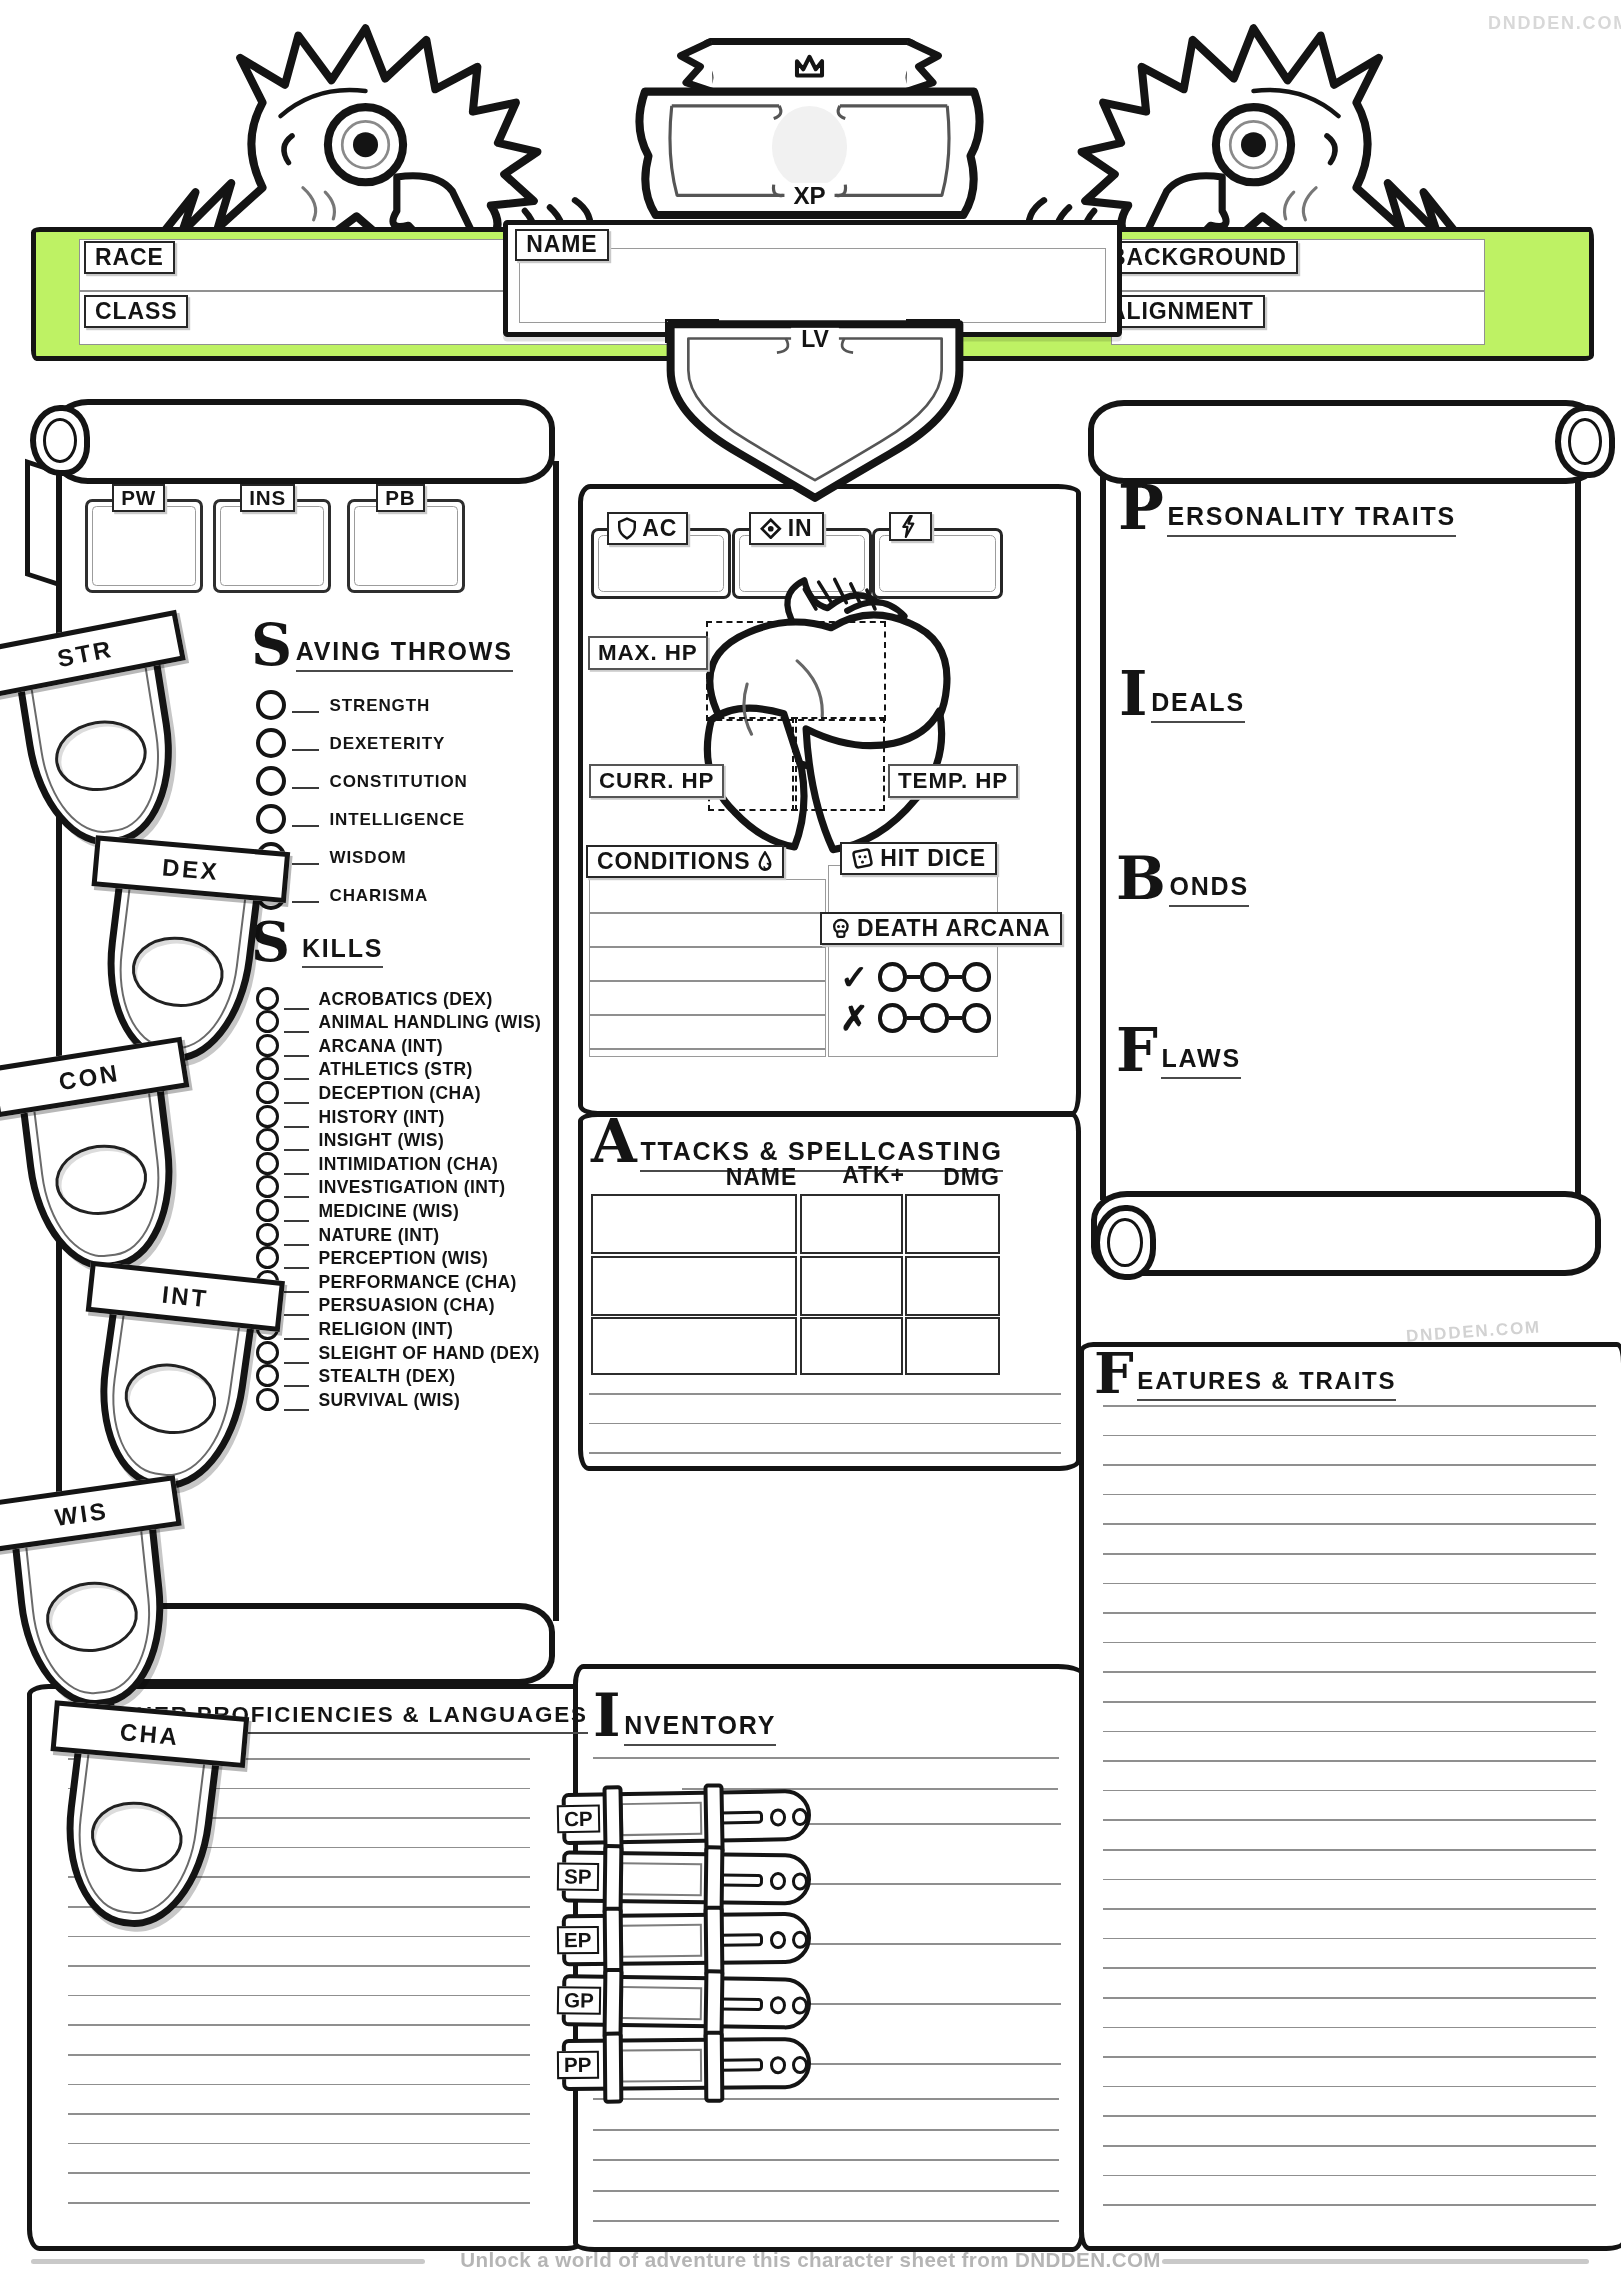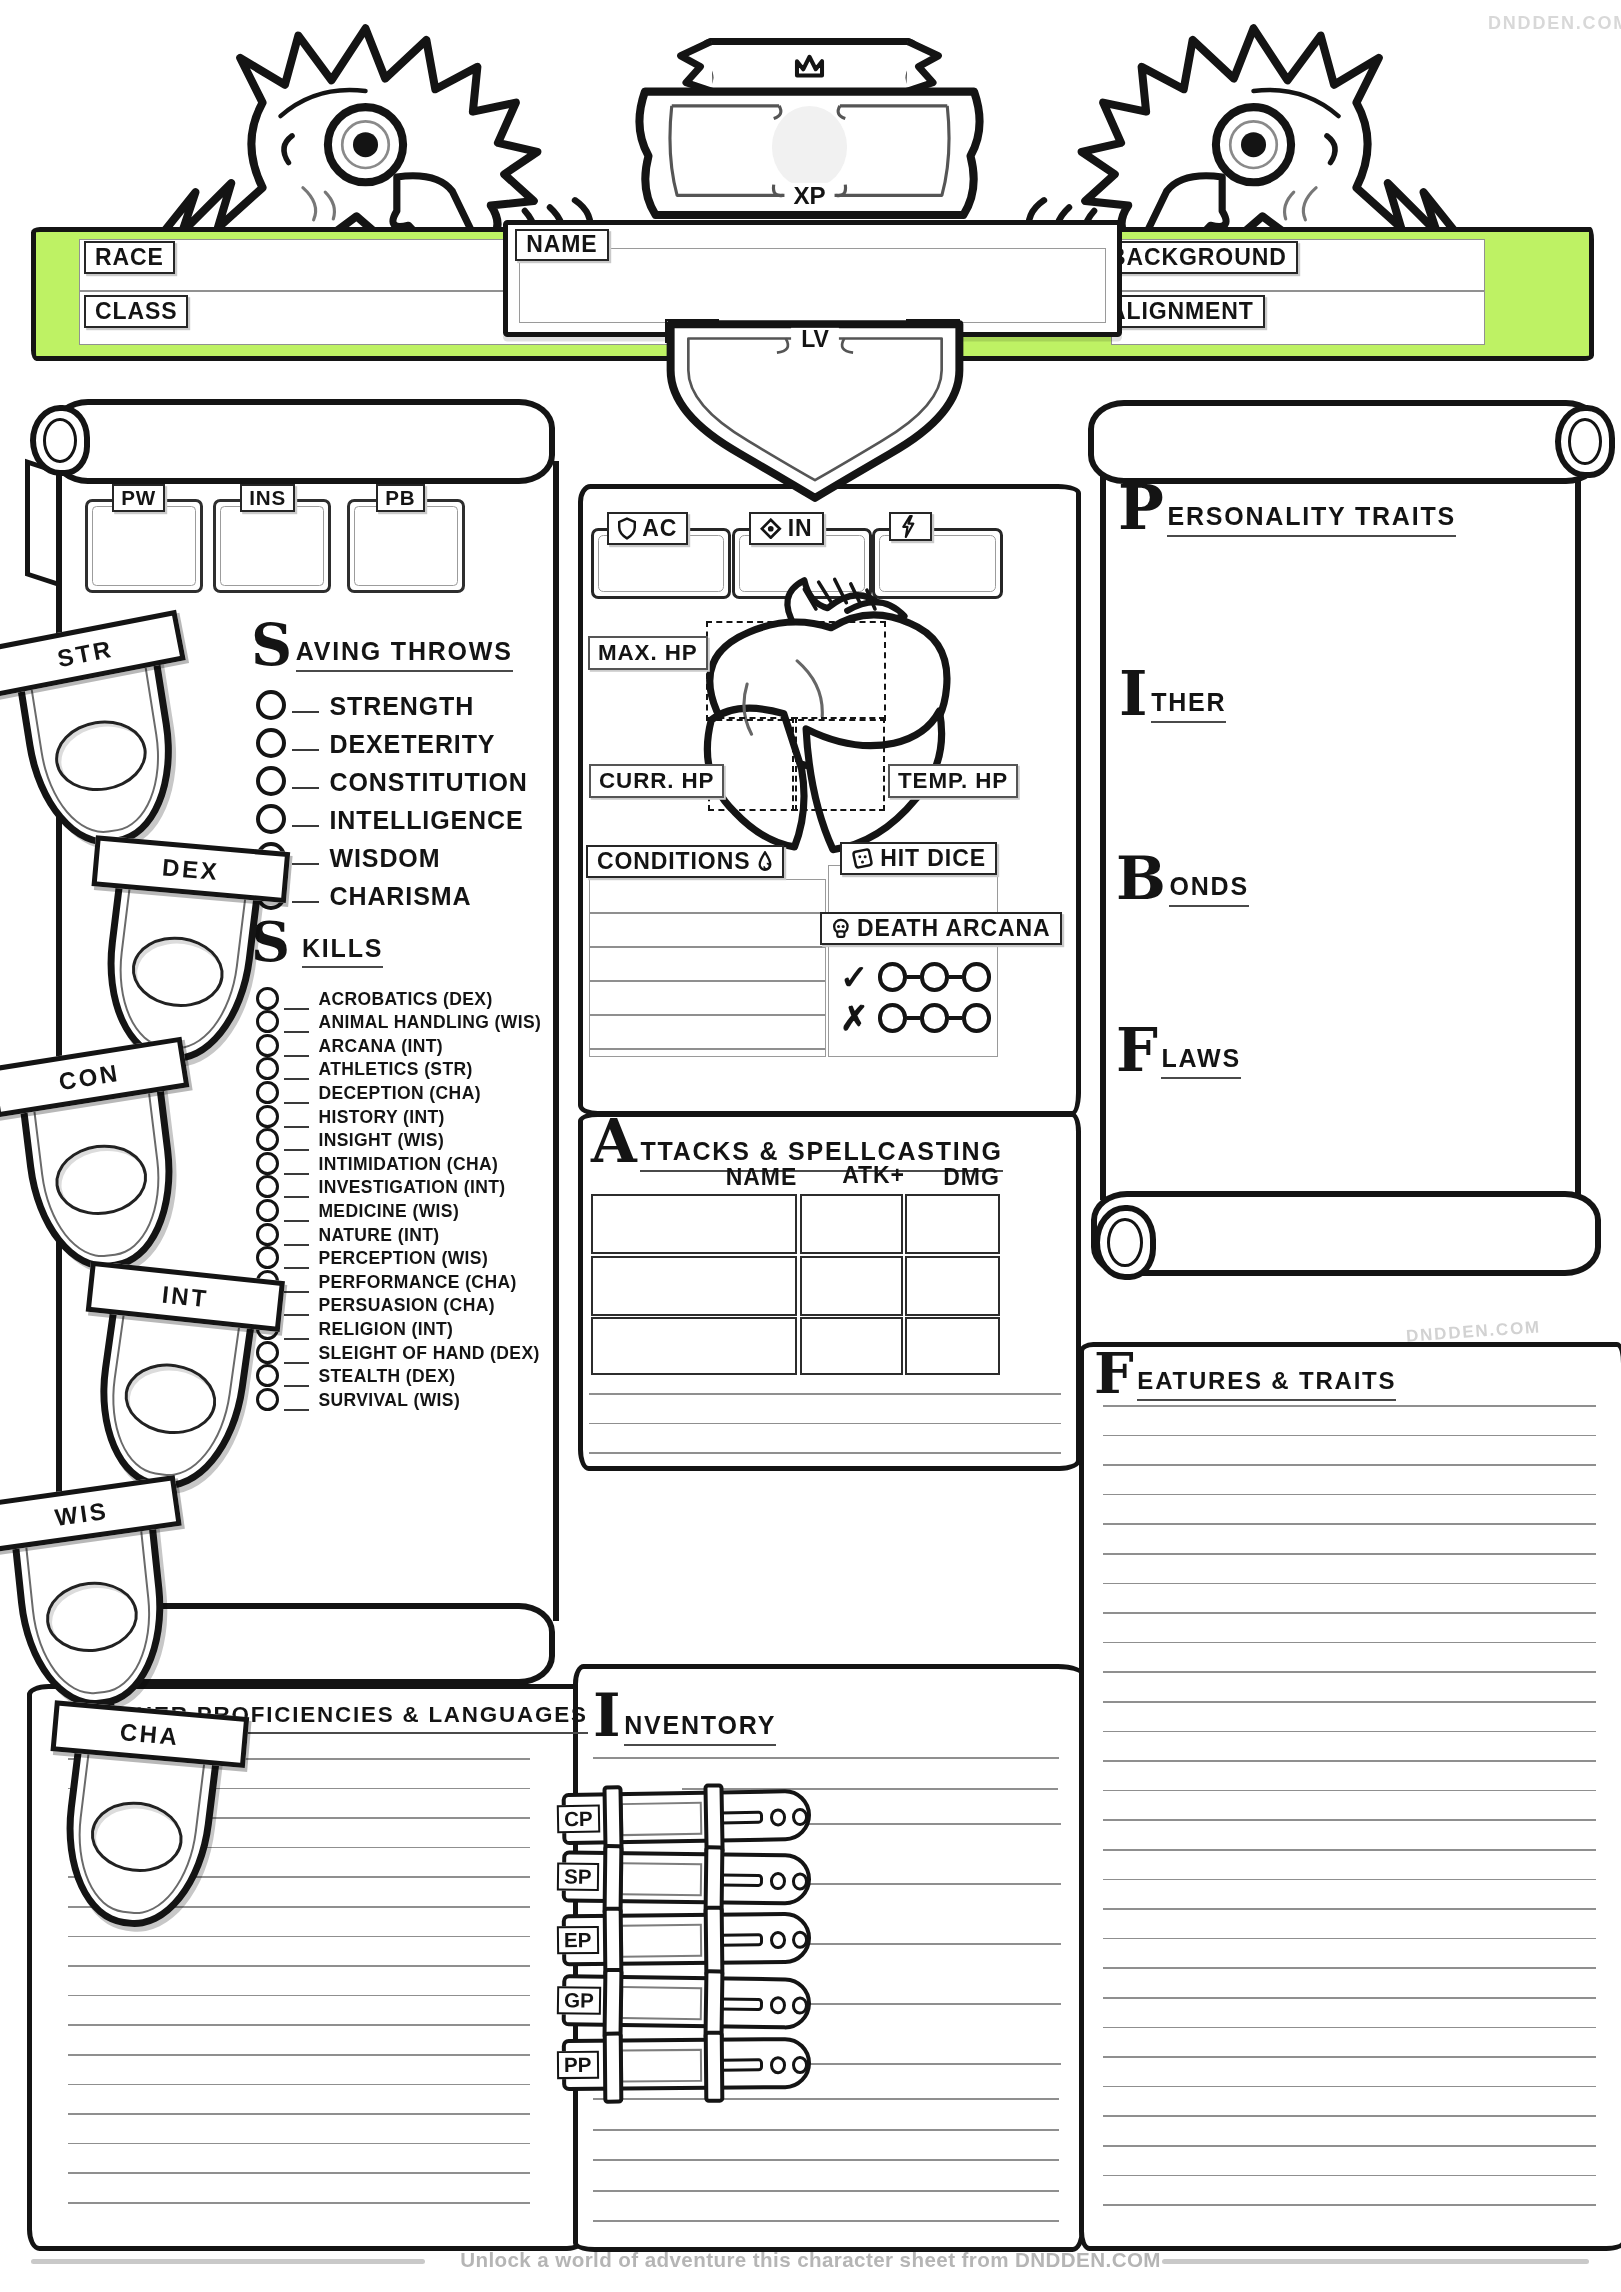--- a/index.html
+++ b/index.html
@@ -59,21 +59,21 @@
   
   .stat-box{position:absolute;width:112px;height:88px;background:#fff;border:3.6px solid #2e2e2e;
             border-radius:7.2px;z-index:4;}
   .stat-box::before{content:"";position:absolute;inset:3.6px;border:1.3px solid #9c9c9c;border-radius:4.5px;}
 
   
   #saving-rows{position:absolute;left:256px;top:686px;z-index:4;}
   .save-row{display:flex;align-items:center;height:38px;}
   .save-row .circ{width:22.4px;height:22.4px;border:4.5px solid #141414;border-radius:50%;background:#fff;flex:none;}
   .save-row .dash{width:27px;height:14.3px;border-bottom:2.7px solid #3a3a3a;margin-left:5.4px;flex:none;}
-  .save-row .lbl{font-size:25px;font-weight:600;letter-spacing:0.9px;margin-left:10.7px;padding-top:2.7px;}
+  .save-row .lbl{font-size:17px;font-weight:600;letter-spacing:0.9px;margin-left:10.7px;padding-top:2.7px;}
   #skill-rows{position:absolute;left:256px;top:986px;z-index:4;}
   .skill-row{display:flex;align-items:flex-end;height:23.6px;}
   .skill-row .circ{width:17px;height:17px;border:3.6px solid #141414;border-radius:50%;background:#fff;flex:none;}
   .skill-row .dash{width:25px;height:10.7px;border-bottom:2.2px solid #3a3a3a;margin-left:5.4px;flex:none;}
   .skill-row .lbl{font-size:17.5px;font-weight:600;letter-spacing:0.4px;margin-left:9px;padding-top:1.8px;}
 
   
   .shield{position:absolute;width:170px;height:231px;z-index:8;}
   .shield .body{position:absolute;left:12.5px;right:12.5px;top:25px;bottom:7.2px;background:#fff;
         border:7.2px solid #141414;border-radius:14.3px 14.3px 48% 48%/10.7px 10.7px 56% 56%;
@@ -612,21 +612,21 @@
   <div class="curl" style="left:1094px;top:1205px;width:50px;height:63px;"></div>
 
   <div class="heading" style="left:1118px;top:484px;">
     <span class="dropcap" style="font-size:61px;">P</span>
     <span class="ht" style="margin-top:18px;">ERSONALITY TRAITS</span>
   </div>
   <div class="ruled wbox" style="left:1111px;top:530px;width:372px;height:125px;--g1:29.6px;--g2:31px;"></div>
 
   <div class="heading" style="left:1119px;top:670px;">
     <span class="dropcap" style="font-size:61px;">I</span>
-    <span class="ht" style="margin-top:18px;">THER</span>
+    <span class="ht" style="margin-top:18px;">DEALS</span>
   </div>
   <div class="ruled wbox" style="left:1111px;top:716px;width:372px;height:125px;--g1:29.6px;--g2:31px;"></div>
 
   <div class="heading" style="left:1116px;top:856px;">
     <span class="dropcap" style="font-size:59px;">B</span>
     <span class="ht" style="margin-top:16px;text-align:center;">ONDS</span>
   </div>
   <div class="ruled wbox" style="left:1111px;top:897px;width:372px;height:114px;--g1:27px;--g2:29px;"></div>
 
   <div class="heading" style="left:1116px;top:1028px;">

